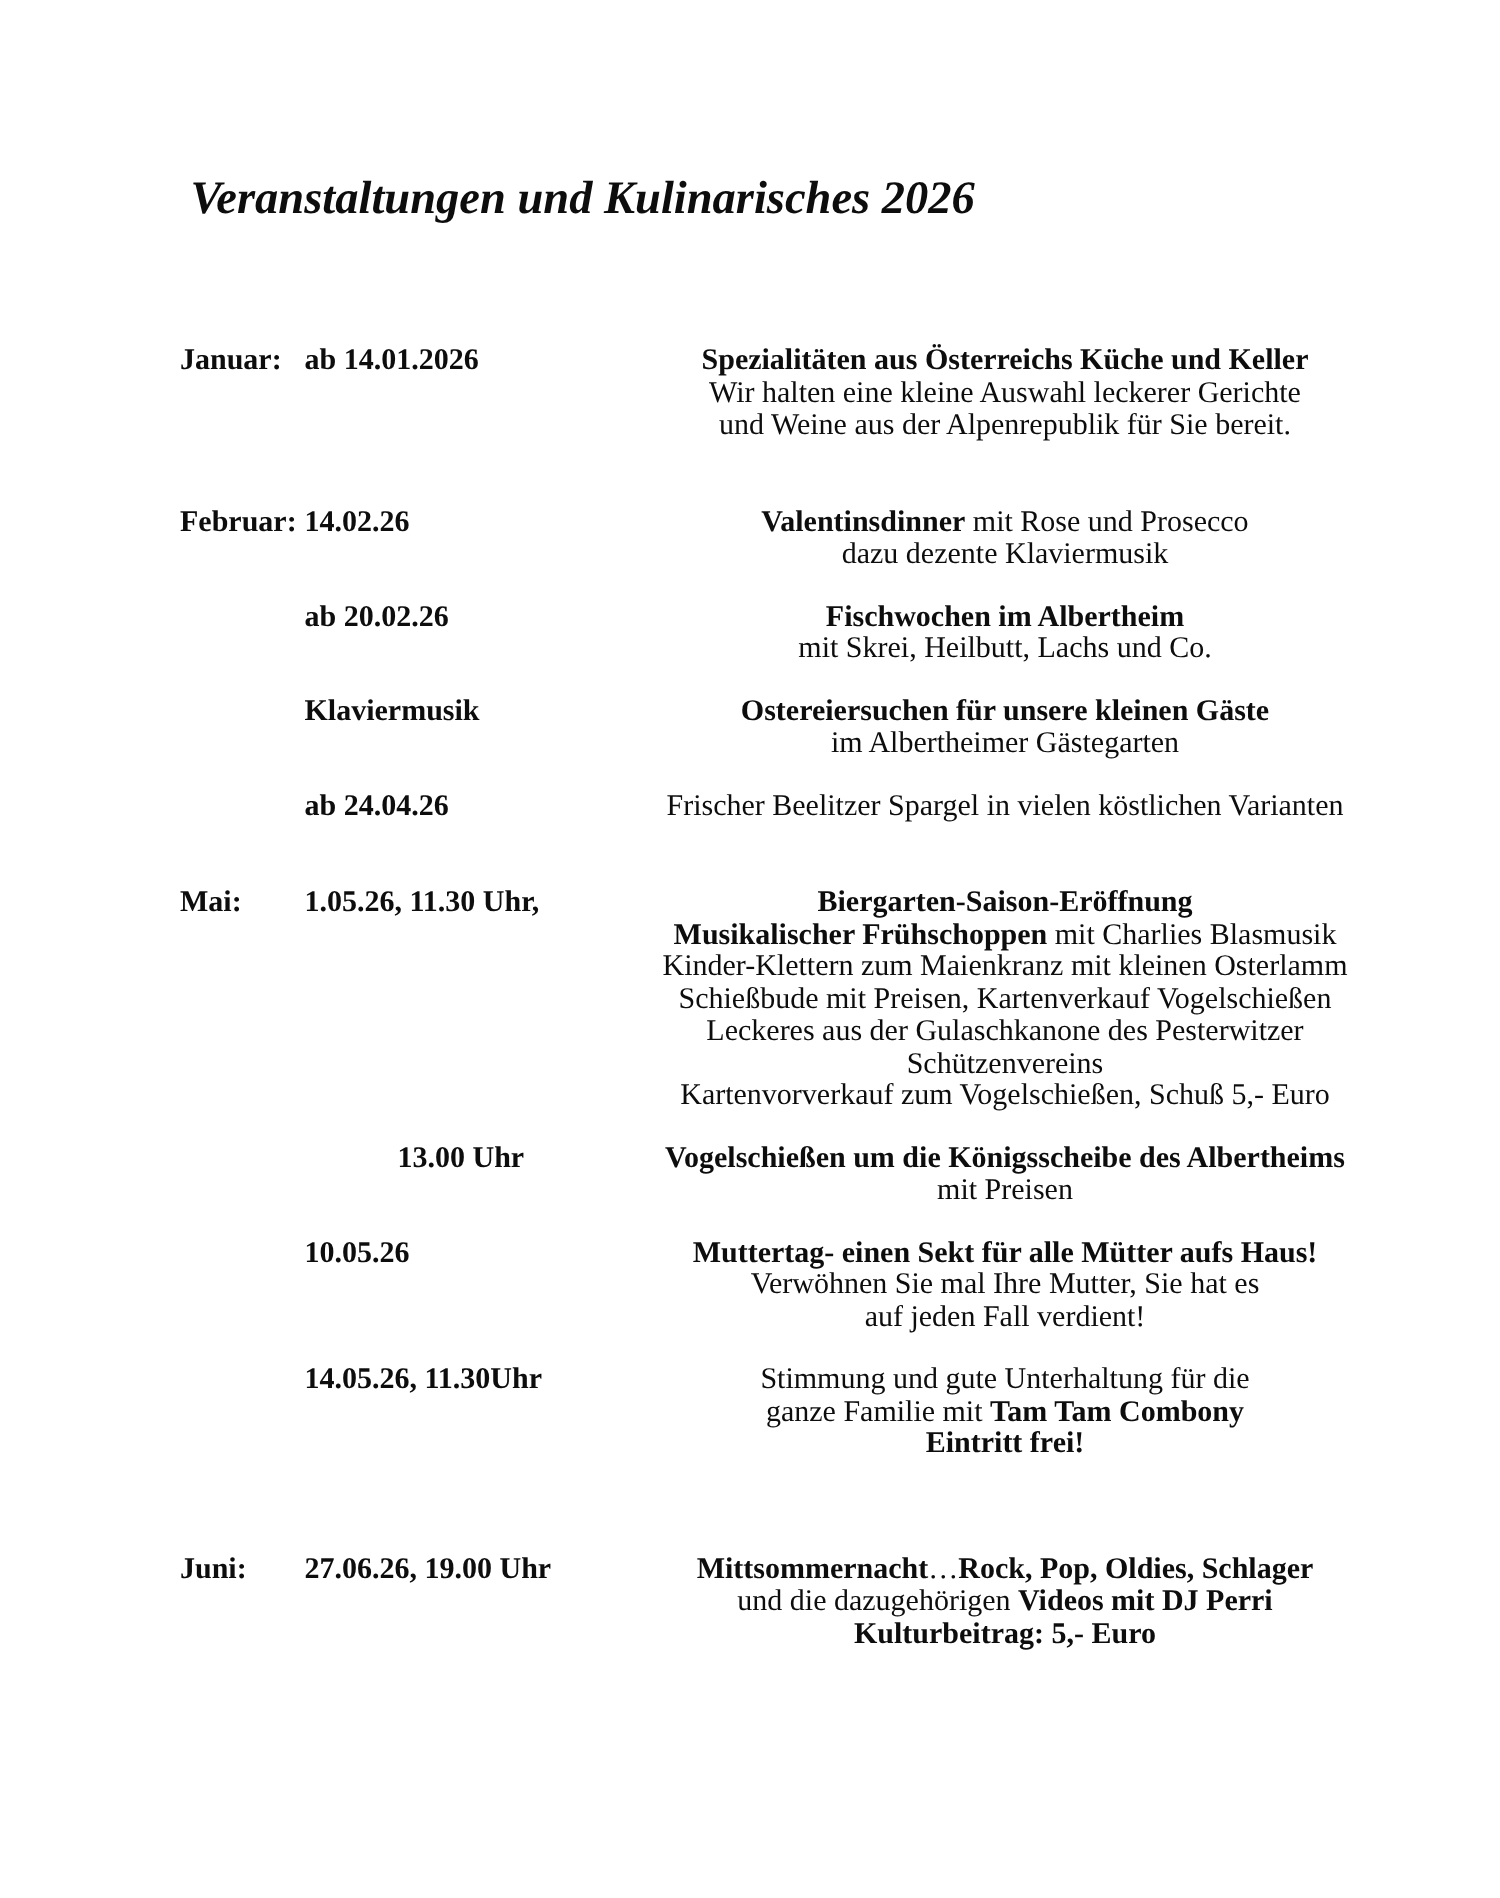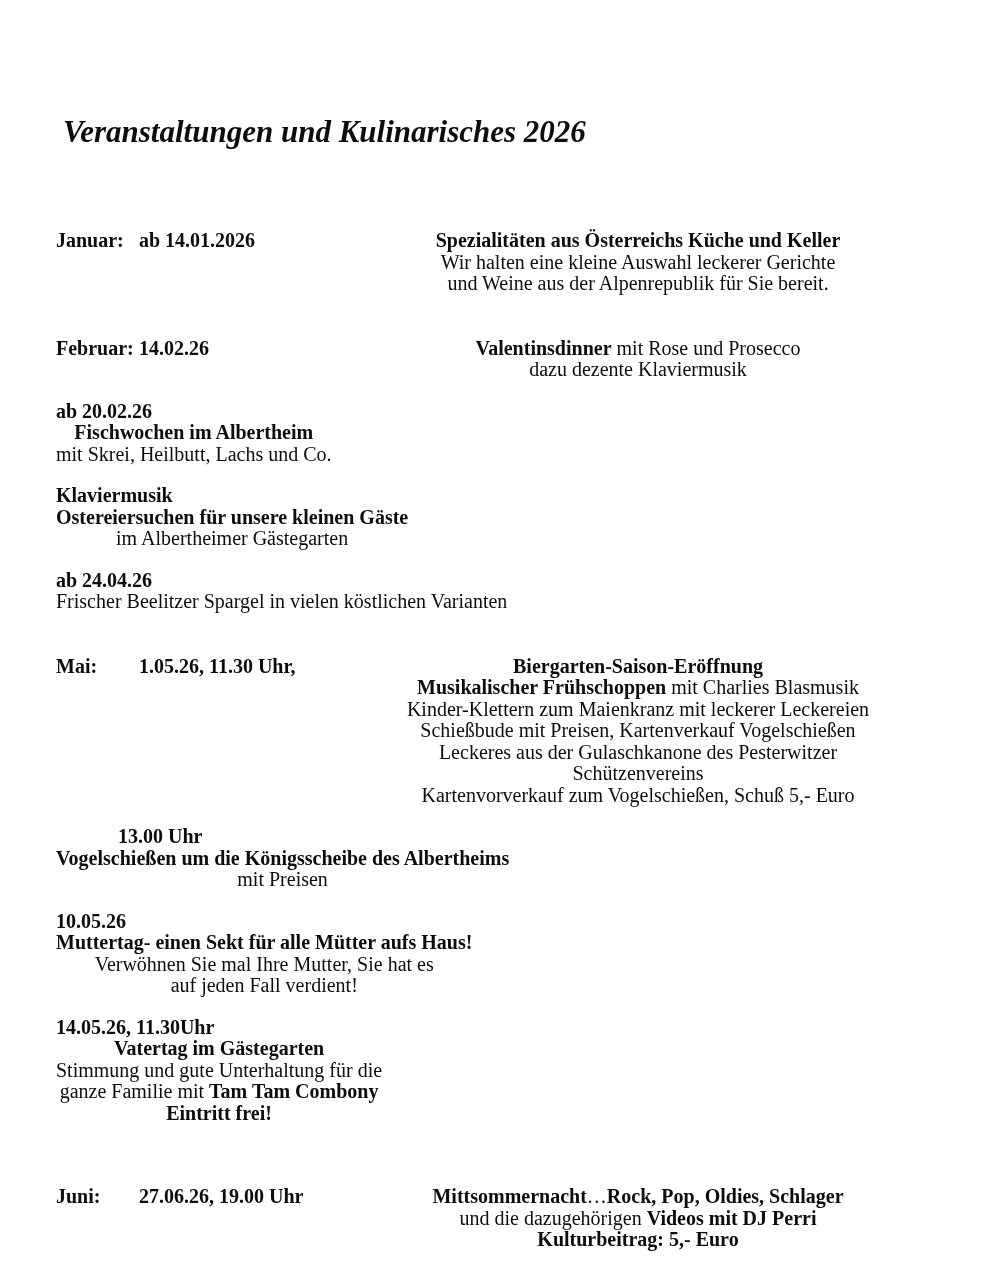--- a/index.html
+++ b/index.html
@@ -11,21 +11,21 @@
     width: 1000px;
     height: 1265px;
     overflow: hidden;
     font-family: "Liberation Serif", serif;
     color: #0d0d0d;
   }
   .page {
     box-sizing: border-box;
     width: 1000px;
     height: 1028px;
-    padding: 112px 30px 0 56px;
+    padding: 112px 30px 0 120px;
   }
   .doc-title {
     margin: 0 0 0 7px;
     font-size: 31px;
     line-height: 40px;
     font-weight: bold;
     font-style: italic;
     white-space: nowrap;
   }
   .events-list {
@@ -58,21 +58,21 @@
     flex: 1;
     min-width: 0;
   }
   .desc-line {
     white-space: nowrap;
     text-align: center;
   }
   .seg-b { font-weight: bold; }
   .seg-r { font-weight: normal; }
   .gap-first    { margin-top: 78px; }
-  .gap-event    { margin-top: 20px; flex-direction: column; }
+  .gap-event    { margin-top: 20px; }
   .gap-month    { margin-top: 43px; }
   .gap-month-lg { margin-top: 62px; font-family: Liberation Serif, serif; }
 </style>
 </head>
 <body>
 
 <div class="page">
   <h1 class="doc-title">Veranstaltungen und Kulinarisches 2026</h1>
 
   <div class="events-list">
@@ -115,21 +115,21 @@
         <div class="col-desc">
           <div class="desc-line"><span class="seg-r">Frischer Beelitzer Spargel in vielen köstlichen Varianten</span></div>
         </div>
       </div>
       <div class="event-row gap-month">
         <div class="col-month">Mai:</div>
         <div class="col-date">1.05.26, 11.30 Uhr,</div>
         <div class="col-desc">
           <div class="desc-line"><span class="seg-b">Biergarten-Saison-Eröffnung</span></div>
           <div class="desc-line"><span class="seg-b">Musikalischer Frühschoppen</span><span class="seg-r"> mit Charlies Blasmusik</span></div>
-          <div class="desc-line"><span class="seg-r">Kinder-Klettern zum Maienkranz mit leckerer Leckereien</span></div>
+          <div class="desc-line"><span class="seg-r">Kinder-Klettern zum Maienkranz mit kleinen Osterlamm</span></div>
           <div class="desc-line"><span class="seg-r">Schießbude mit Preisen, Kartenverkauf Vogelschießen</span></div>
           <div class="desc-line"><span class="seg-r">Leckeres aus der Gulaschkanone des Pesterwitzer</span></div>
           <div class="desc-line"><span class="seg-r">Schützenvereins</span></div>
           <div class="desc-line"><span class="seg-r">Kartenvorverkauf zum Vogelschießen, Schuß 5,- Euro</span></div>
         </div>
       </div>
       <div class="event-row gap-event">
         <div class="col-month"></div>
         <div class="col-date indent">13.00 Uhr</div>
         <div class="col-desc">
@@ -143,21 +143,20 @@
         <div class="col-desc">
           <div class="desc-line"><span class="seg-b">Muttertag- einen Sekt für alle Mütter aufs Haus!</span></div>
           <div class="desc-line"><span class="seg-r">Verwöhnen Sie mal Ihre Mutter, Sie hat es</span></div>
           <div class="desc-line"><span class="seg-r">auf jeden Fall verdient!</span></div>
         </div>
       </div>
       <div class="event-row gap-event">
         <div class="col-month"></div>
         <div class="col-date">14.05.26, 11.30Uhr</div>
         <div class="col-desc">
-          <div class="desc-line"><span class="seg-b">Vatertag im Gästegarten</span></div>
           <div class="desc-line"><span class="seg-r">Stimmung und gute Unterhaltung für die</span></div>
           <div class="desc-line"><span class="seg-r">ganze Familie mit </span><span class="seg-b">Tam Tam Combony</span></div>
           <div class="desc-line"><span class="seg-b">Eintritt frei!</span></div>
         </div>
       </div>
       <div class="event-row gap-month-lg">
         <div class="col-month">Juni:</div>
         <div class="col-date">27.06.26, 19.00 Uhr</div>
         <div class="col-desc">
           <div class="desc-line"><span class="seg-b">Mittsommernacht</span><span class="seg-r">…</span><span class="seg-b">Rock, Pop, Oldies, Schlager</span></div>

